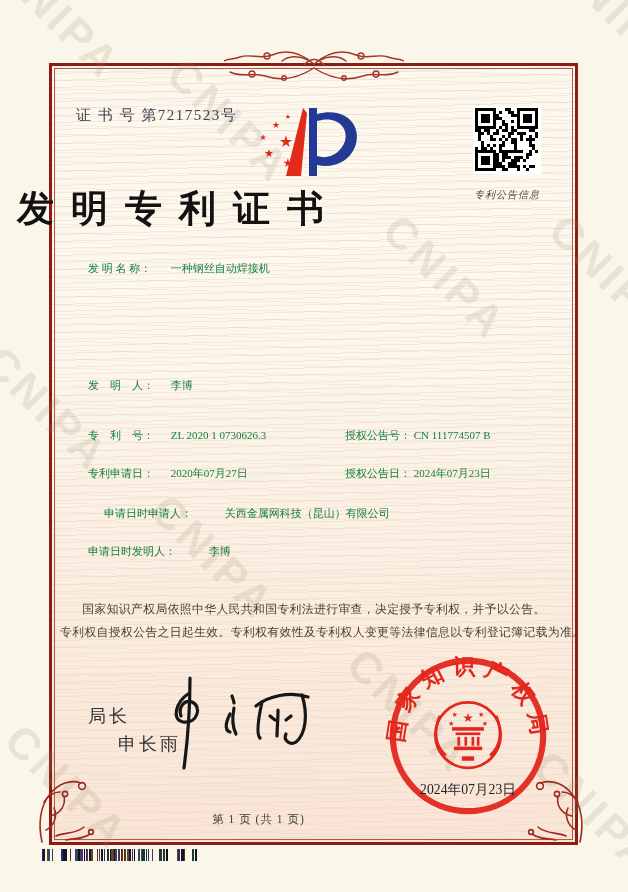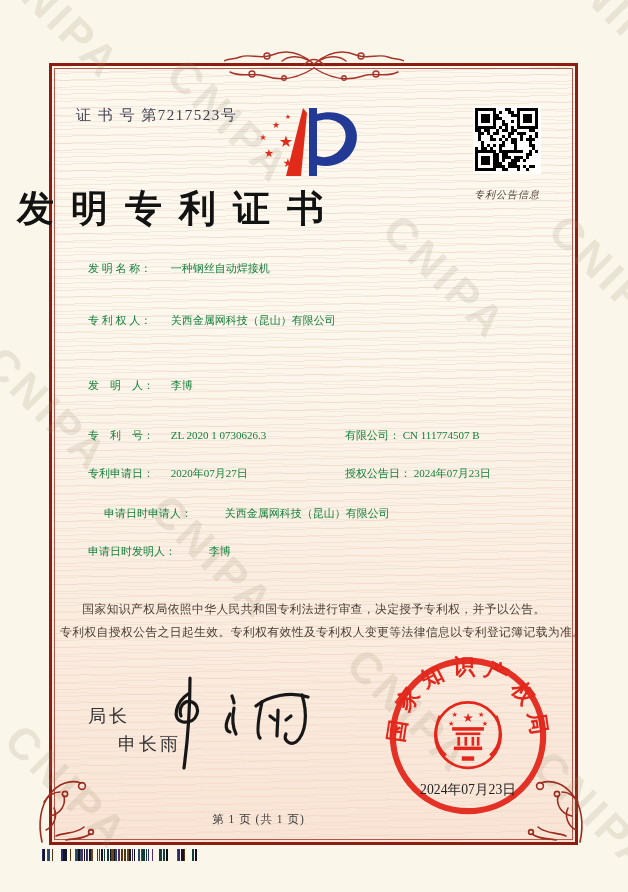--- a/index.html
+++ b/index.html
@@ -263,33 +263,29 @@
       <text x="7" y="38" font-size="8">★</text>
     </g>
   </svg>
 
   <div class="abs title">发明专利证书</div>
 
   <div class="frow" style="top:261px;">
     <span class="lbl">发 明 名 称：</span>
     <span>一种钢丝自动焊接机</span>
   </div>
-  <div class="frow" style="top:313px;">
-    <span class="lbl">专 利 权 人：</span>
-    <span>关西金属网科技（昆山）有限公司</span>
-  </div>
   <div class="frow" style="top:378px;">
     <span class="lbl">发　明　人：</span>
     <span>李博</span>
   </div>
   <div class="frow" style="top:428px;">
     <span class="lbl">专　利　号：</span>
     <span>ZL 2020 1 0730626.3</span>
     <span class="pair2">
-      <span>有限公司：</span>
+      <span>授权公告号：</span>
       <span>CN 111774507 B</span>
     </span>
   </div>
   <div class="frow" style="top:466px;">
     <span class="lbl">专利申请日：</span>
     <span>2020年07月27日</span>
     <span class="pair2">
       <span>授权公告日：</span>
       <span>2024年07月23日</span>
     </span>

